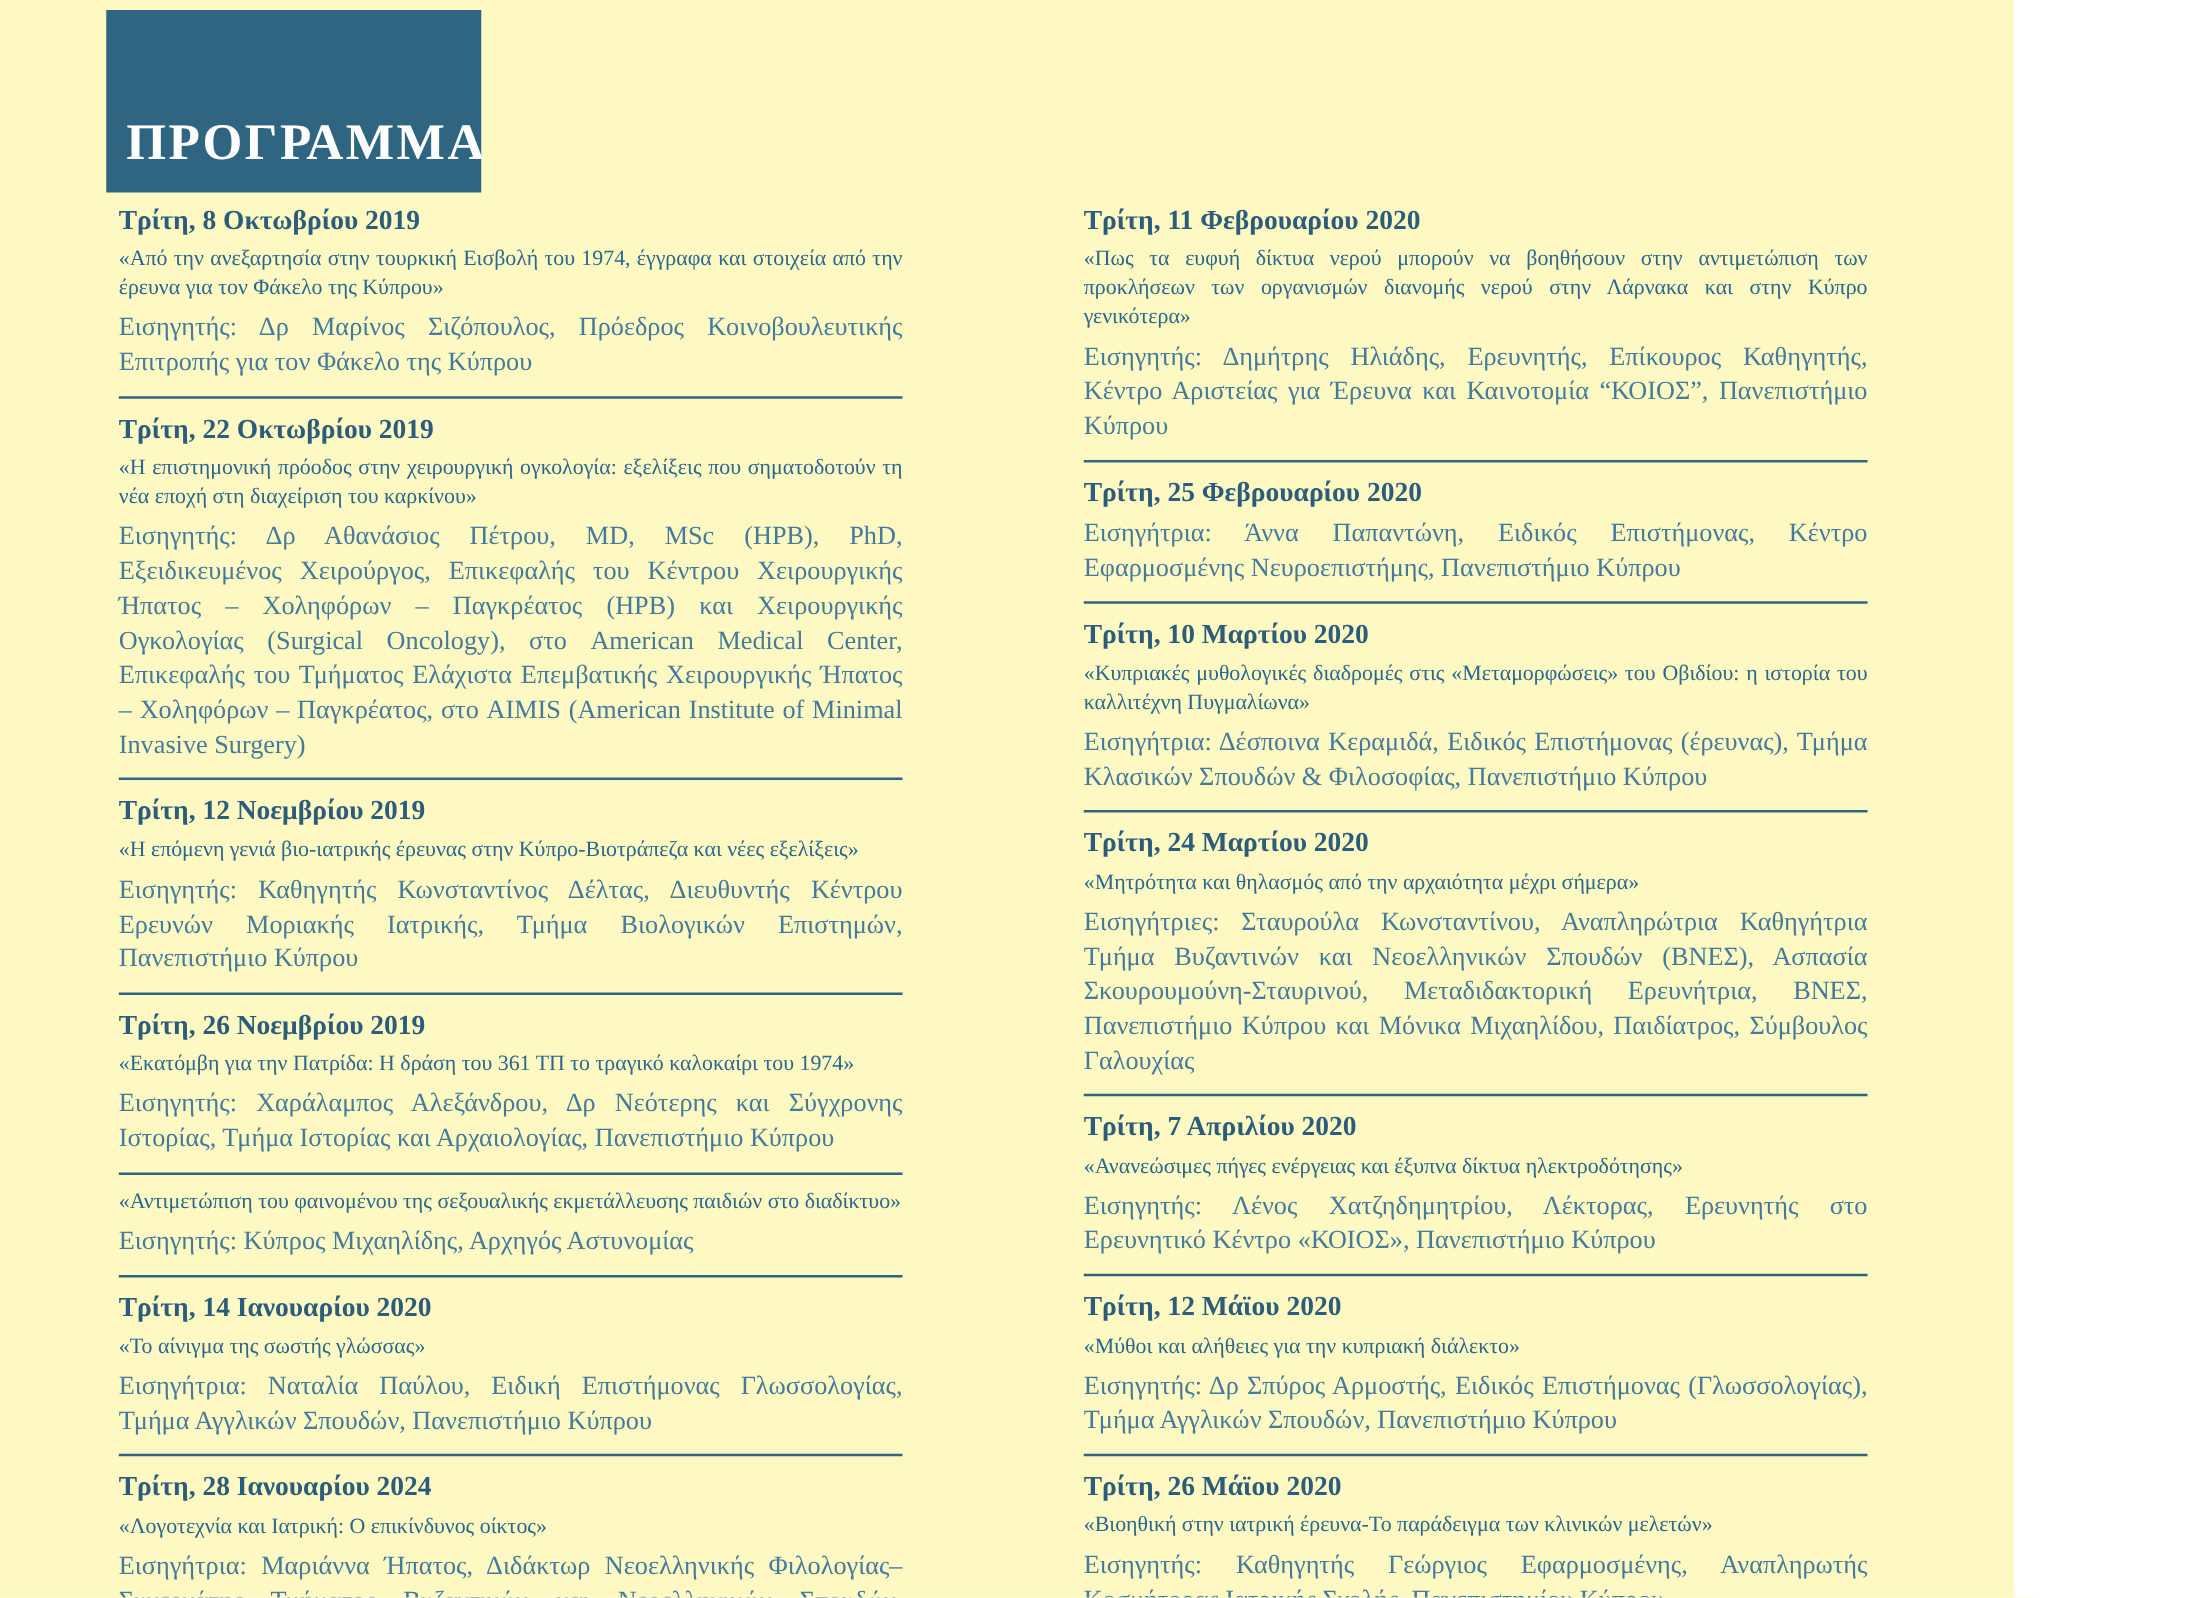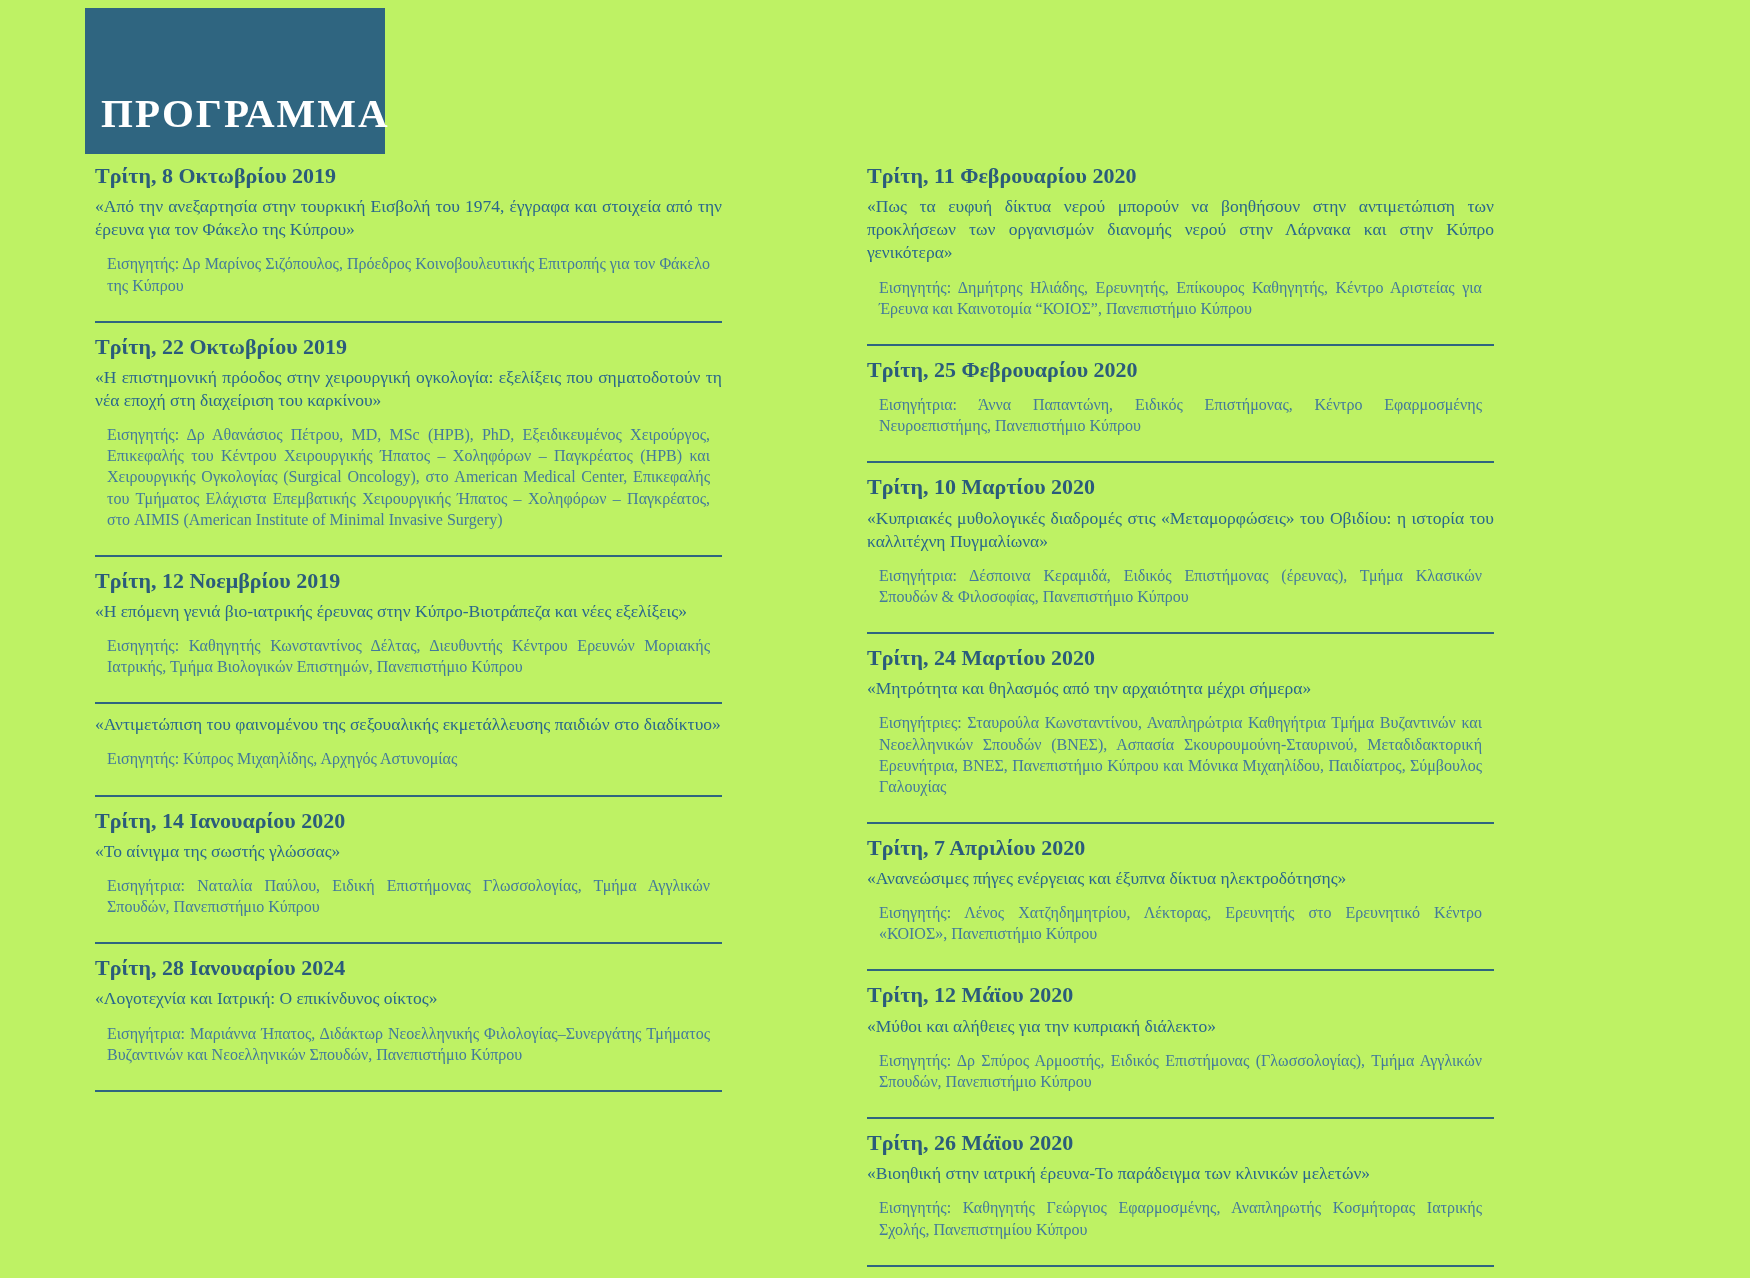--- a/index.html
+++ b/index.html
@@ -9,21 +9,21 @@
     --speaker-text:#447a9b;
     --rule:#2f6580;
   }
   *{box-sizing:border-box;}
   html,body{margin:0;padding:0;}
   body{
     width:1750px;height:1278px;background:#ffffff;
     font-family:"Liberation Serif", serif;
     -webkit-font-smoothing:antialiased;
   }
-  .page{position:relative;width:1750px;height:1278px;overflow:hidden;background:#bef264;}
+  .page{position:relative;width:1611px;height:1278px;overflow:hidden;background:#fef9c3;}
 
   .title-box{
     position:absolute;left:85px;top:8px;width:300px;height:146px;
     background:var(--header-bg);
     display:flex;align-items:flex-end;
   }
   .title-box h1{
     margin:0 0 20px 16px;
     color:#ffffff;
     font-size:41px;
@@ -51,22 +51,22 @@
   }
   .entry .title{
     margin:0 0 7px 0;
     font-size:17.5px;
     font-weight:normal;
     color:var(--title-text);
     line-height:1.32;
     text-align:justify;
   }
   .entry .speaker{
-    margin:12px;
-    font-size:16px;
+    margin:0;
+    font-size:21px;
     font-weight:normal;
     color:var(--speaker-text);
     line-height:1.32;
     text-align:justify;
   }
 </style>
 </head>
 <body>
 
 <div class="page">
@@ -90,20 +90,25 @@
         <p class="title">«Η επιστημονική πρόοδος στην χειρουργική ογκολογία: εξελίξεις που σηματοδοτούν τη νέα εποχή στη διαχείριση του καρκίνου»</p>
         <p class="speaker">Εισηγητής: Δρ Αθανάσιος Πέτρου, MD, MSc (HPB), PhD, Εξειδικευμένος Χειρούργος, Επικεφαλής του Κέντρου Χειρουργικής Ήπατος – Χοληφόρων – Παγκρέατος (HPB) και Χειρουργικής Ογκολογίας (Surgical Oncology), στο American Medical Center, Επικεφαλής του Τμήματος Ελάχιστα Επεμβατικής Χειρουργικής Ήπατος – Χοληφόρων – Παγκρέατος, στο AIMIS (American Institute of Minimal Invasive Surgery)</p>
       </div>
 
       <div class="entry">
         <h3 class="date">Τρίτη, 12 Νοεμβρίου 2019</h3>
         <p class="title">«Η επόμενη γενιά βιο-ιατρικής έρευνας στην Κύπρο-Βιοτράπεζα και νέες εξελίξεις»</p>
         <p class="speaker">Εισηγητής: Καθηγητής Κωνσταντίνος Δέλτας, Διευθυντής Κέντρου Ερευνών Μοριακής Ιατρικής, Τμήμα Βιολογικών Επιστημών, Πανεπιστήμιο Κύπρου</p>
       </div>
 
+      <div class="entry">
+        <h3 class="date">Τρίτη, 26 Νοεμβρίου 2019</h3>
+        <p class="title">«Εκατόμβη για την Πατρίδα: Η δράση του 361 ΤΠ το τραγικό καλοκαίρι του 1974»</p>
+        <p class="speaker">Εισηγητής: Χαράλαμπος Αλεξάνδρου, Δρ Νεότερης και Σύγχρονης Ιστορίας, Τμήμα Ιστορίας και Αρχαιολογίας, Πανεπιστήμιο Κύπρου</p>
+      </div>
 
       <div class="entry">
         <p class="title">«Αντιμετώπιση του φαινομένου της σεξουαλικής εκμετάλλευσης παιδιών στο διαδίκτυο»</p>
         <p class="speaker">Εισηγητής: Κύπρος Μιχαηλίδης, Αρχηγός Αστυνομίας</p>
       </div>
 
       <div class="entry">
         <h3 class="date">Τρίτη, 14 Ιανουαρίου 2020</h3>
         <p class="title">«Το αίνιγμα της σωστής γλώσσας»</p>
         <p class="speaker">Εισηγήτρια: Ναταλία Παύλου, Ειδική Επιστήμονας Γλωσσολογίας, Τμήμα Αγγλικών Σπουδών, Πανεπιστήμιο Κύπρου</p>

